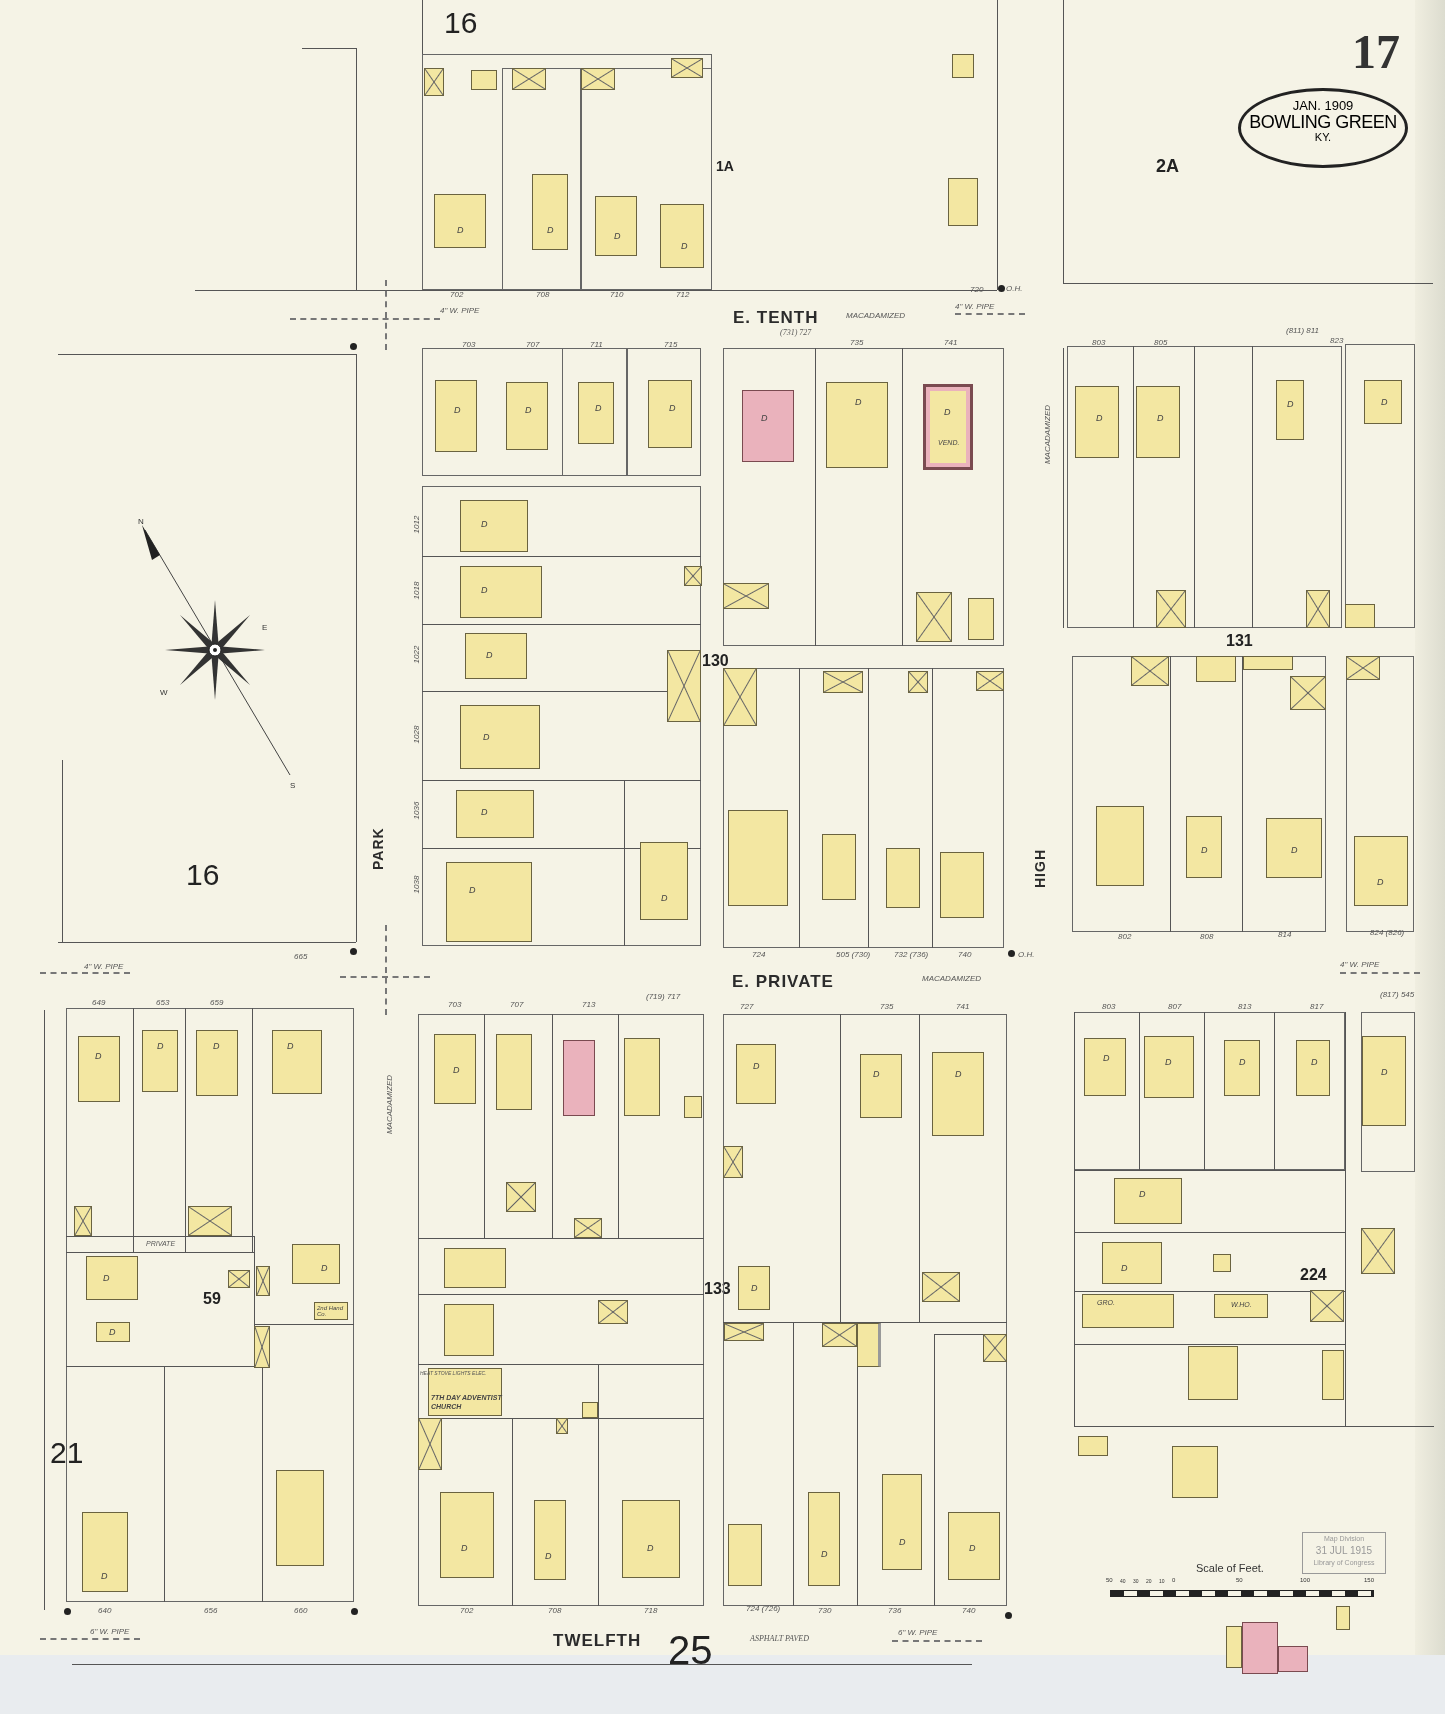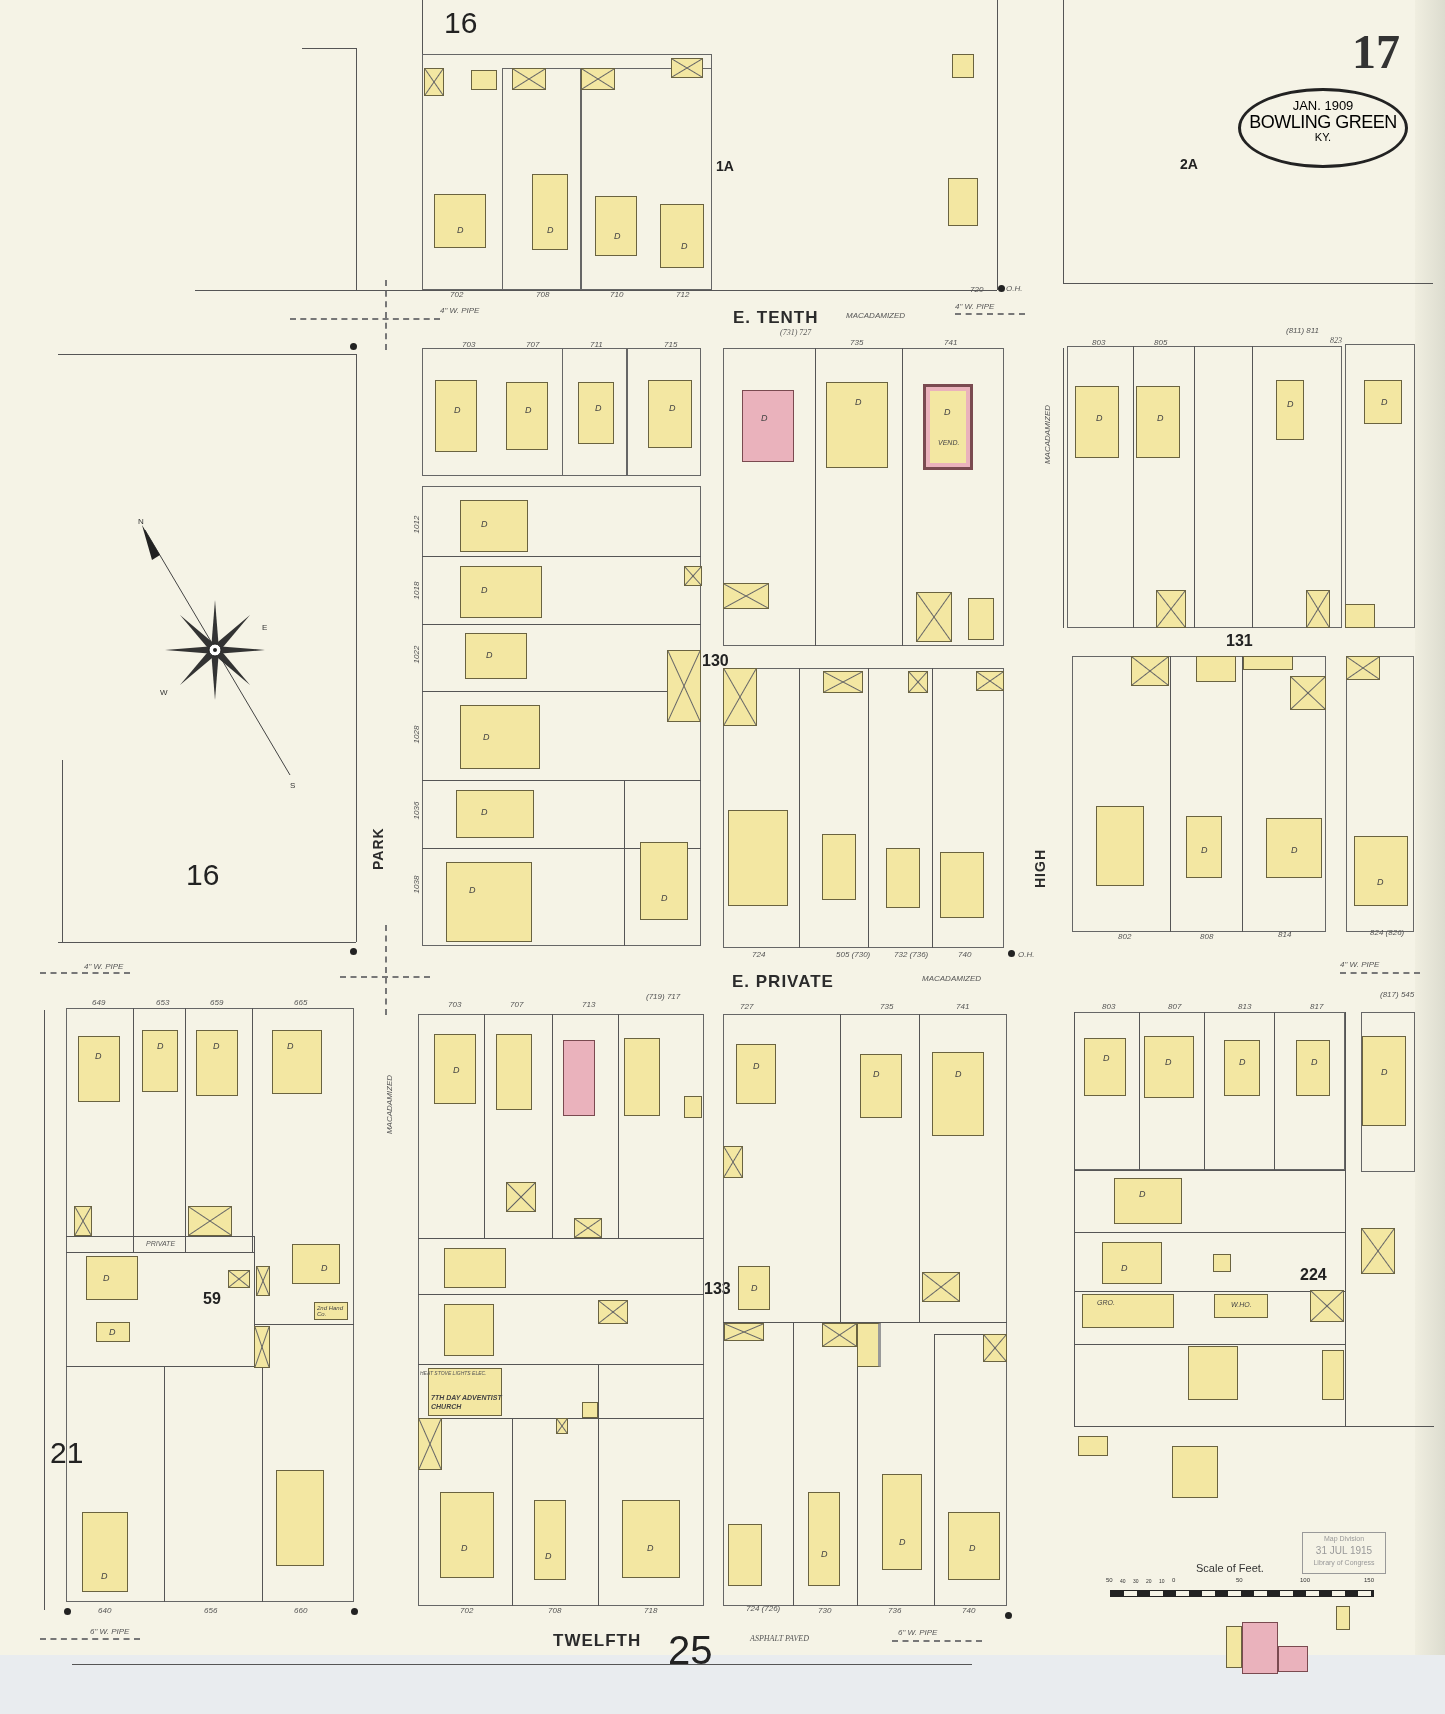--- a/index.html
+++ b/index.html
@@ -31,21 +31,21 @@
   <div style="position:absolute;left:1238px;top:88px;width:170px;height:80px;border:3px solid #222;border-radius:50%;box-sizing:border-box;text-align:center;">
     <div style="font-size:13px;margin-top:7px;">JAN. 1909</div>
     <div style="font-size:18px;line-height:18px;letter-spacing:-0.5px;">BOWLING GREEN</div>
     <div style="font-size:11px;text-align:center;">KY.</div>
   </div>
 
   <div class="lbl bigsheet" style="left:444px;top:6px;">16</div>
   <div class="lbl bigsheet" style="left:186px;top:858px;">16</div>
   <div class="lbl bigsheet" style="left:50px;top:1436px;">21</div>
   <div class="lbl bigsheet" style="left:668px;top:1628px;font-size:40px;">25</div>
-  <div class="lbl blocknum" style="left:1180px;top:156px;font-size:14px;">2A</div>
+  <div class="lbl blocknum" style="left:1156px;top:156px;font-size:18px;">2A</div>
   <div class="lbl blocknum" style="left:716px;top:158px;font-size:14px;">1A</div>
 
   <div class="line" style="left:195px;top:290px;width:802px;height:1px;"></div>
   <div class="line" style="left:1063px;top:283px;width:370px;height:1px;"></div>
   <div class="line" style="left:1063px;top:0;width:1px;height:283px;"></div>
   <div class="line" style="left:997px;top:0;width:1px;height:290px;"></div>
   <div class="line" style="left:356px;top:48px;width:1px;height:242px;"></div>
   <div class="line" style="left:302px;top:48px;width:54px;height:1px;"></div>
   <div class="line" style="left:422px;top:0;width:1px;height:290px;"></div>
   <div class="lot" style="left:422px;top:54px;width:290px;height:236px;"></div>
@@ -234,21 +234,21 @@
     </div>
   <div class="bld" style="left:1364px;top:380px;width:38px;height:44px;">
       <span class="d" style="left:16px;top:16px;">D</span>
     </div>
   <div class="bld xbox" style="left:1156px;top:590px;width:30px;height:38px;"></div>
   <div class="bld xbox" style="left:1306px;top:590px;width:24px;height:38px;"></div>
   <div class="bld" style="left:1345px;top:604px;width:30px;height:24px;"></div>
   <div class="lbl small" style="left:1092px;top:338px;">803</div>
   <div class="lbl small" style="left:1154px;top:338px;">805</div>
   <div class="lbl small" style="left:1286px;top:326px;">(811) 811</div>
-  <div class="lbl small" style="left:1330px;top:336px;font-family:Liberation Serif, serif;">823</div>
+  <div class="lbl small" style="left:1330px;top:336px;">823</div>
   <div class="lbl blocknum" style="left:1226px;top:632px;">131</div>
 
   <div class="lot" style="left:1072px;top:656px;width:254px;height:276px;"></div>
   <div class="line" style="left:1170px;top:656px;width:1px;height:276px;"></div>
   <div class="line" style="left:1242px;top:656px;width:1px;height:276px;"></div>
   <div class="lot" style="left:1346px;top:656px;width:68px;height:276px;"></div>
   <div class="bld xbox" style="left:1131px;top:656px;width:38px;height:30px;"></div>
   <div class="bld" style="left:1196px;top:656px;width:40px;height:26px;"></div>
   <div class="bld" style="left:1243px;top:656px;width:50px;height:14px;"></div>
   <div class="bld xbox" style="left:1290px;top:676px;width:36px;height:34px;"></div>
@@ -320,21 +320,21 @@
     </div>
   <div class="bld xbox" style="left:254px;top:1326px;width:16px;height:42px;"></div>
   <div class="bld" style="left:82px;top:1512px;width:46px;height:80px;">
       <span class="d" style="left:18px;top:58px;">D</span>
     </div>
   <div class="bld" style="left:276px;top:1470px;width:48px;height:96px;"></div>
   <div class="lbl blocknum" style="left:203px;top:1290px;">59</div>
   <div class="lbl small" style="left:92px;top:998px;">649</div>
   <div class="lbl small" style="left:156px;top:998px;">653</div>
   <div class="lbl small" style="left:210px;top:998px;">659</div>
-  <div class="lbl small" style="left:294px;top:998px;">665</div>
+  <div class="lbl small" style="left:294px;top:952px;">665</div>
   <div class="lbl small" style="left:98px;top:1606px;">640</div>
   <div class="lbl small" style="left:204px;top:1606px;">656</div>
   <div class="lbl small" style="left:294px;top:1606px;">660</div>
   <div class="dot" style="left:64px;top:1608px;"></div>
   <div class="dot" style="left:351px;top:1608px;"></div>
   <div class="lbl small" style="left:360px;top:1100px;transform:rotate(-90deg);">MACADAMIZED</div>
 
   <div class="lot" style="left:418px;top:1014px;width:286px;height:592px;"></div>
   <div class="line" style="left:484px;top:1014px;width:1px;height:224px;"></div>
   <div class="line" style="left:552px;top:1014px;width:1px;height:224px;"></div>

